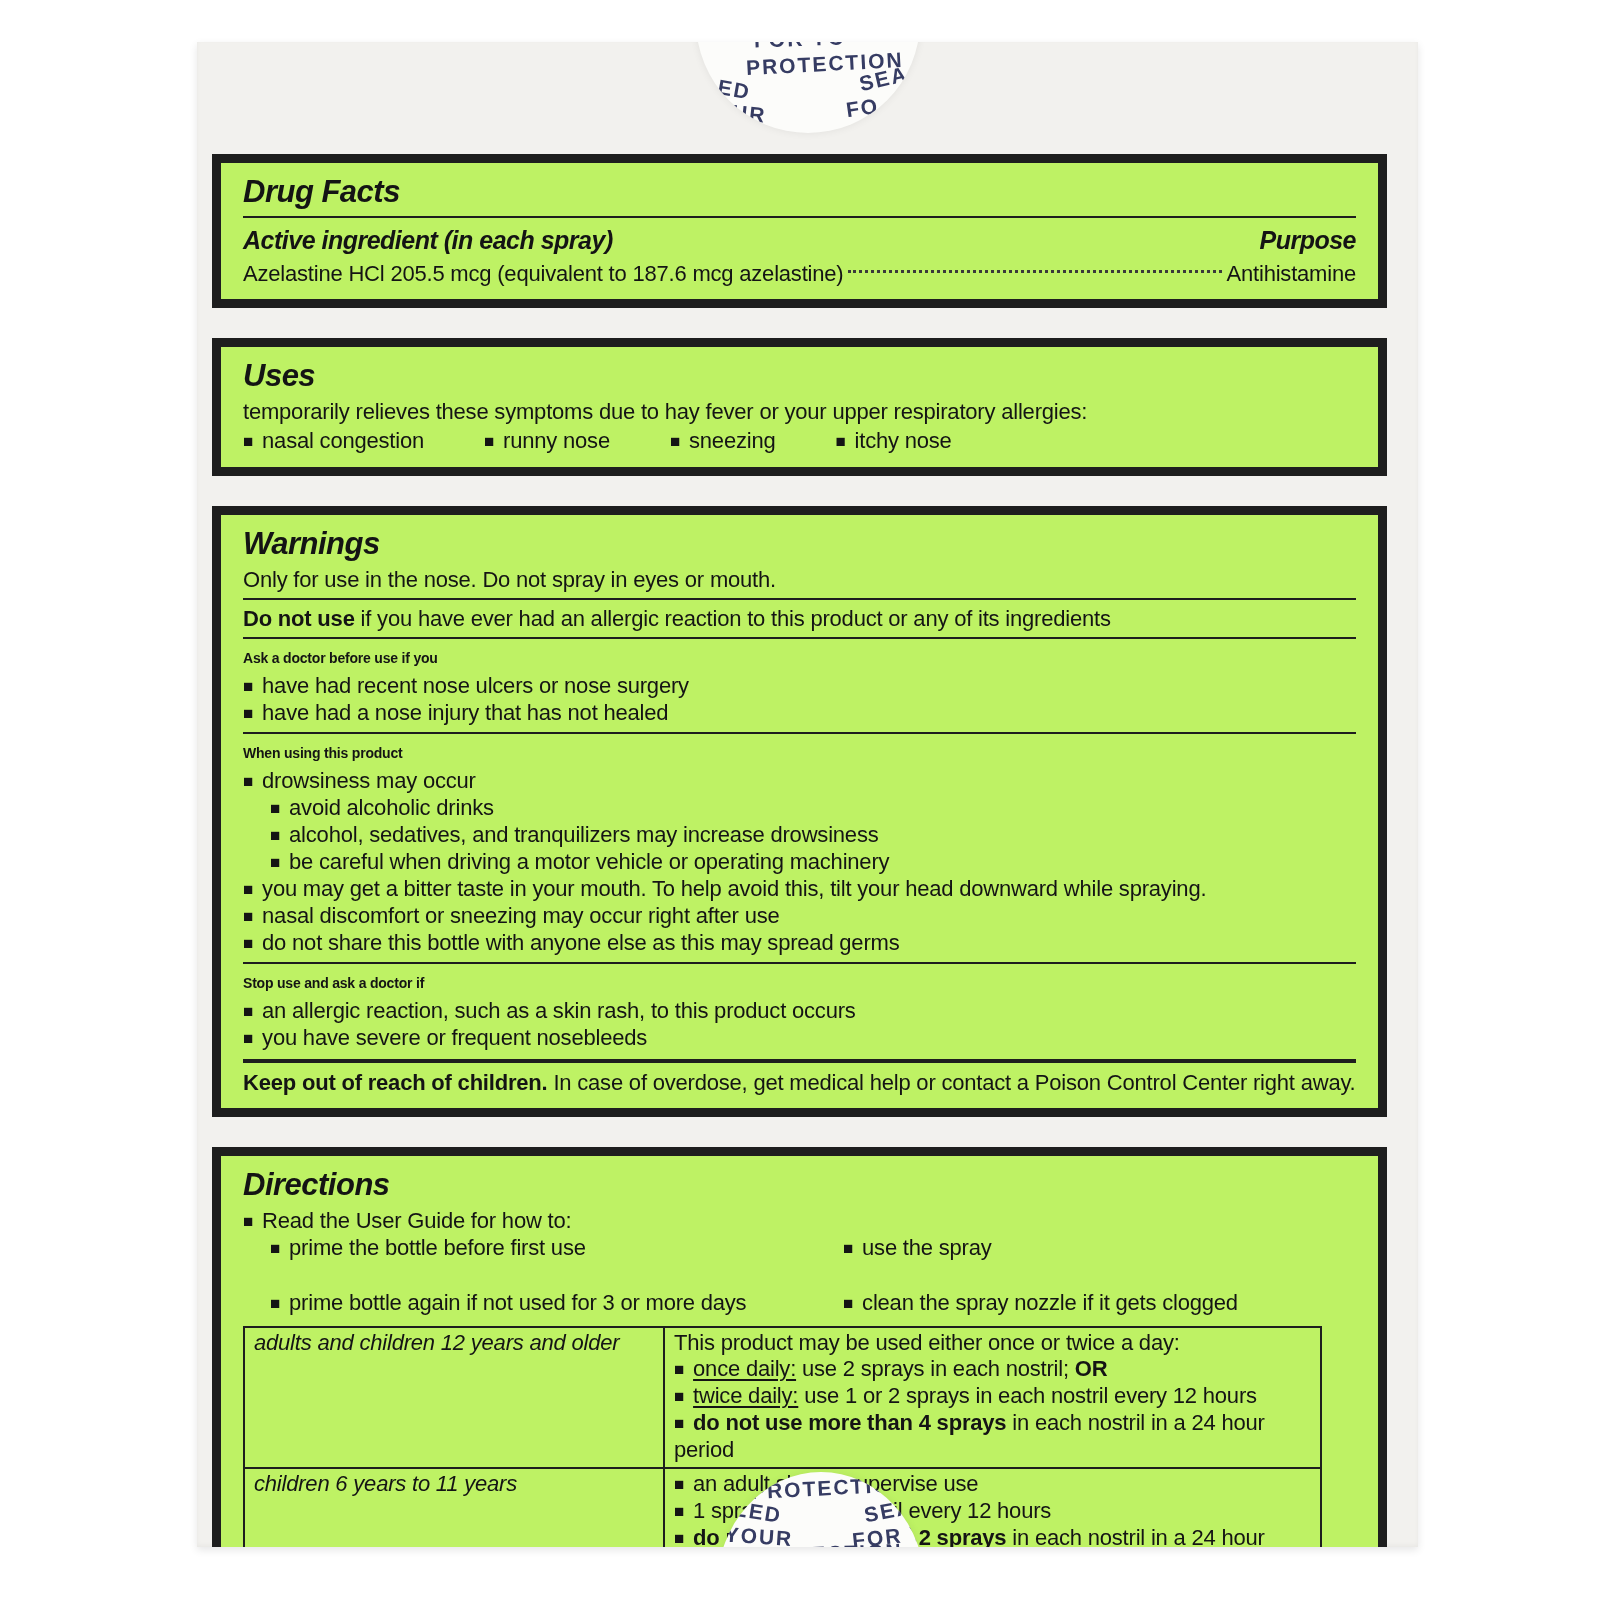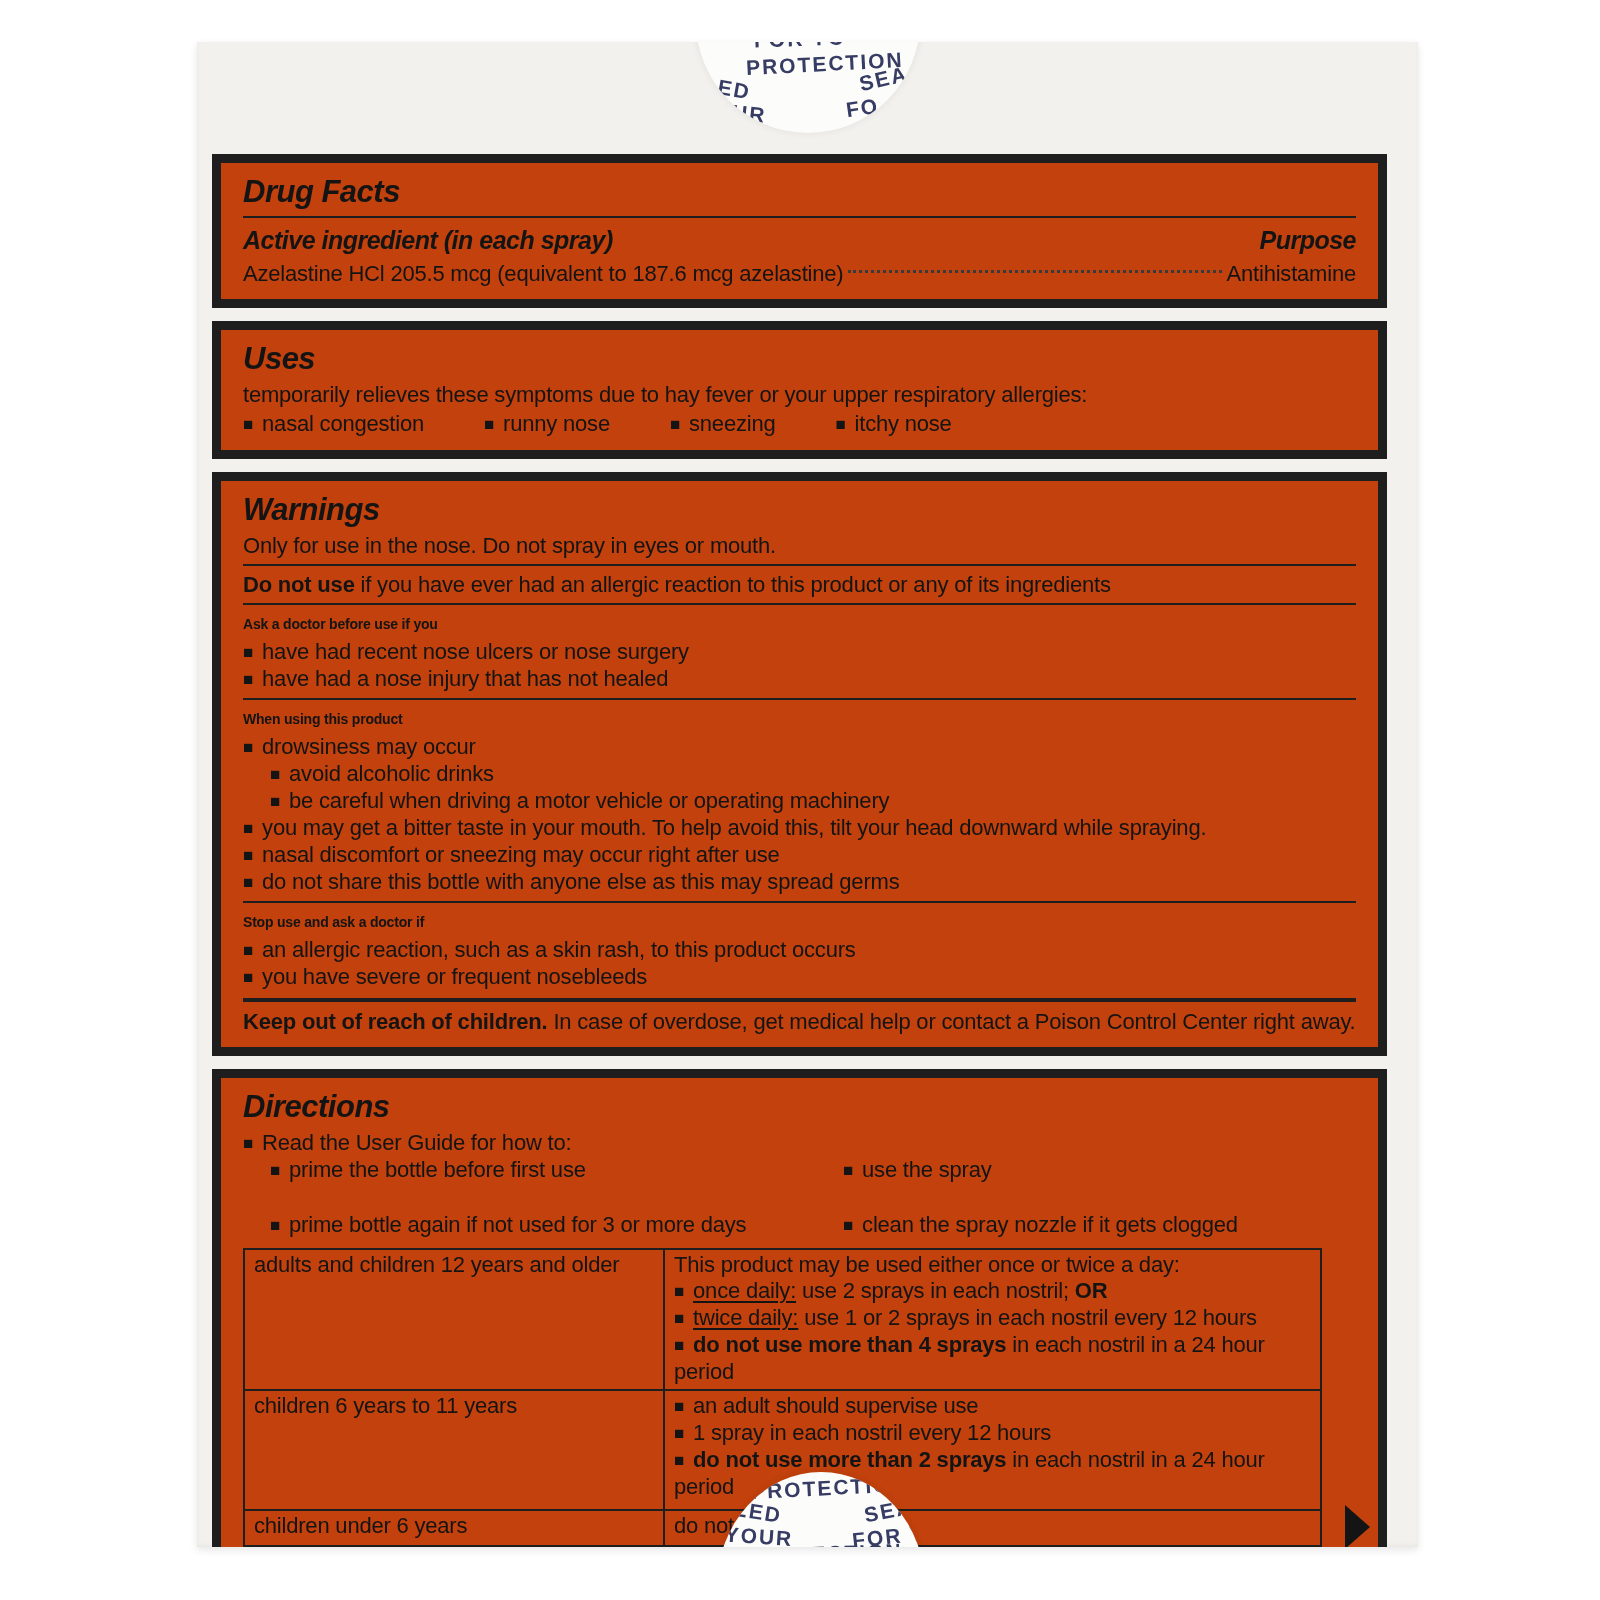--- a/index.html
+++ b/index.html
@@ -31,22 +31,22 @@
   .seal-top .f-r2{left:150px;top:187px;transform:rotate(-8deg);}
   .seal-bottom .f-arc{left:34px;top:4px;transform:rotate(-3deg);}
   .seal-bottom .f-l1{left:0px;top:27px;transform:rotate(9deg);}
   .seal-bottom .f-r1{left:147px;top:27px;transform:rotate(-11deg);}
   .seal-bottom .f-l2{left:-17px;top:52px;transform:rotate(4deg);}
   .seal-bottom .f-r2{left:135px;top:52px;transform:rotate(-6deg);}
   .seal-bottom .f-cut{left:28px;top:70px;transform:rotate(-2deg);}
   
   .label{position:absolute;left:15px;top:112px;width:1175px;letter-spacing:-0.2px;}
   .box{
-    box-sizing:border-box;width:1175px;border:9px solid #1e1e1e;background:#c2410c;
-    padding:8px 22px 12px;margin-bottom:13px;position:relative;
+    box-sizing:border-box;width:1175px;border:9px solid #1e1e1e;background:#bef264;
+    padding:8px 22px 12px;margin-bottom:30px;position:relative;
   }
   .h1{font-size:31px;line-height:38px;font-weight:bold;font-style:italic;letter-spacing:-0.5px;margin:2px 0 4px;}
   .h2{font-size:25px;line-height:32px;font-weight:bold;font-style:italic;letter-spacing:-0.5px;}
   .h3{font-size:14px;line-height:27px;font-weight:bold;margin:2px 0 1px;}
   .bodytxt,.bl{font-size:22px;line-height:26px;margin:0;}
   .rule{border:none;border-top:2px solid #1e1e1e;margin:5px 0 6px;}
   .rule-thick{border:none;border-top:4px solid #1e1e1e;margin:7px 0 7px;}
   .subrow{display:flex;justify-content:space-between;align-items:flex-end;}
   .ingrow{display:flex;align-items:center;font-size:22px;line-height:27px;margin-top:4px;}
   .leader{flex:1;border-bottom:3px dotted #3a3a3a;margin:0 5px 5px 5px;height:1px;}
@@ -55,21 +55,21 @@
   .bl{padding-left:0;}
   .l2{margin-left:27px;}
   .bold{font-weight:bold;}
   .ul{text-decoration:underline;text-underline-offset:3px;}
   .guide{display:grid;grid-template-columns:545px 1fr;margin-left:27px;gap:28px;}
   .dtable{
     width:calc(100% - 34px);border-collapse:collapse;margin-top:9px;
     font-size:22px;line-height:26px;table-layout:fixed;
   }
   .dtable td{border:2px solid #1e1e1e;vertical-align:top;padding:2px 9px 4px;}
-  .dtable .colwho{width:400px;}
+  .dtable .colwho{width:400px;font-style:italic;}
   .row-mid td{height:112px;}
   .row-last td{height:28px;}
   .arrow{
     position:absolute;right:8px;bottom:10px;width:0;height:0;
     border-top:22px solid transparent;border-bottom:22px solid transparent;
     border-left:25px solid #141414;
   }
 </style>
 </head>
 <body>
@@ -118,20 +118,21 @@
       <hr class="rule">
       <p class="bl"><span class="bold">Do not use</span><span> if you have ever had an allergic reaction to this product or any of its ingredients</span></p>
       <hr class="rule">
       <div class="h3">Ask a doctor before use if you</div>
       <p class="bl"><i class="sq">■</i><span>have had recent nose ulcers or nose surgery</span></p>
       <p class="bl"><i class="sq">■</i><span>have had a nose injury that has not healed</span></p>
       <hr class="rule">
       <div class="h3">When using this product</div>
       <p class="bl"><i class="sq">■</i><span>drowsiness may occur</span></p>
       <p class="bl l2"><i class="sq">■</i><span>avoid alcoholic drinks</span></p>
+      <p class="bl l2"><i class="sq">■</i><span>alcohol, sedatives, and tranquilizers may increase drowsiness</span></p>
       <p class="bl l2"><i class="sq">■</i><span>be careful when driving a motor vehicle or operating machinery</span></p>
       <p class="bl"><i class="sq">■</i><span>you may get a bitter taste in your mouth. To help avoid this, tilt your head downward while spraying.</span></p>
       <p class="bl"><i class="sq">■</i><span>nasal discomfort or sneezing may occur right after use</span></p>
       <p class="bl"><i class="sq">■</i><span>do not share this bottle with anyone else as this may spread germs</span></p>
       <hr class="rule">
       <div class="h3">Stop use and ask a doctor if</div>
       <p class="bl"><i class="sq">■</i><span>an allergic reaction, such as a skin rash, to this product occurs</span></p>
       <p class="bl"><i class="sq">■</i><span>you have severe or frequent nosebleeds</span></p>
       <hr class="rule-thick">
       <p class="bl"><span class="bold">Keep out of reach of children.</span><span> In case of overdose, get medical help or contact a Poison Control Center right away.</span></p>

